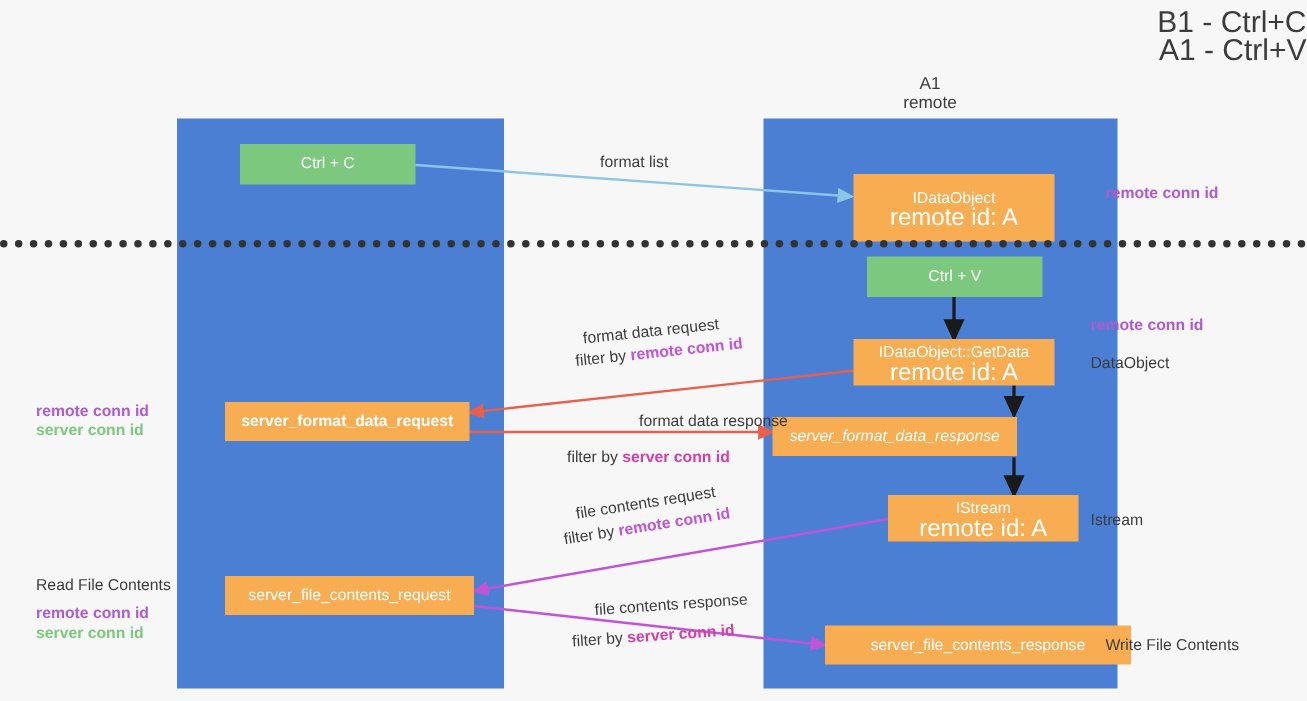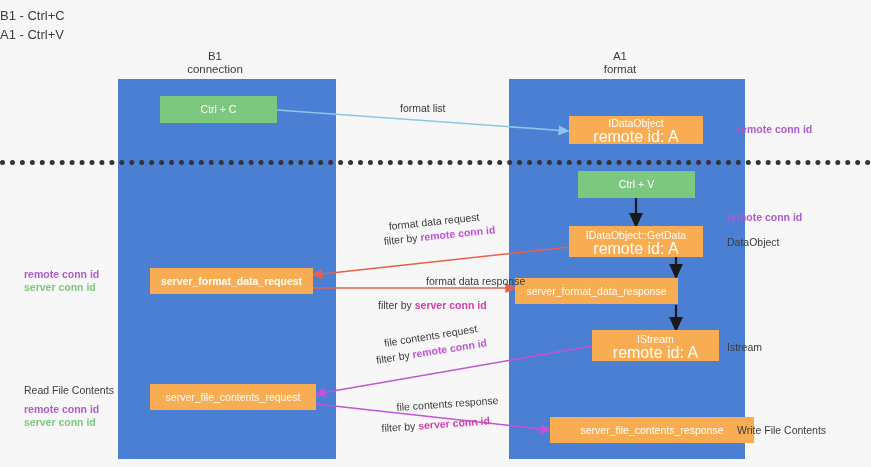--- a/index.html
+++ b/index.html
@@ -1,20 +1,20 @@
 <!DOCTYPE html>
 <html><head>
 <meta charset="utf-8">
 <style>
   html,body{margin:0;padding:0;background:#f7f7f7;}
   body{width:871px;height:467px;position:relative;overflow:hidden;
        font-family:"Liberation Sans","DejaVu Sans",sans-serif;color:#3c3c3c;}
   #stage{position:absolute;inset:0;}
 
-  .title{position:absolute;left:0;right:0;top:6px;text-align:left;font-size:13px;
+  .title{position:absolute;left:0;right:0;top:6px;text-align:right;font-size:20px;
          line-height:19px;color:#3c3c3c;white-space:pre-line;}
 
   .colhead{position:absolute;text-align:center;font-size:11.5px;line-height:13px;
            color:#3c3c3c;white-space:pre-line;}
 
   .lane{position:absolute;background:#4a7fd4;}
 
   .box{position:absolute;display:flex;flex-direction:column;align-items:center;
        justify-content:center;text-align:center;color:#ffffff;font-size:10.5px;
        line-height:13px;box-sizing:border-box;padding:2px 20px;}
@@ -38,24 +38,22 @@
   svg.arrows{position:absolute;inset:0;width:871px;height:467px;overflow:visible;}
 </style>
 </head>
 <body>
 
 <div id="stage">
 
   <div class="title">B1 - Ctrl+C
 A1 - Ctrl+V</div>
 
-  <div class="colhead" style="left:155px;top:50px;width:120px;">B1
-connection</div>
   <div class="colhead" style="left:560px;top:50px;width:120px;">A1
-format</div>
+remote</div>
 
   <div class="lane" style="left:118px;top:79px;width:218px;height:380px;"></div>
   <div class="lane" style="left:509px;top:79px;width:236px;height:380px;"></div>
 
   <svg class="arrows">
     <defs>
       <marker id="ar-blue" markerWidth="7" markerHeight="7" refX="6" refY="3.2" orient="auto">
         <path d="M0,0 L7,3.2 L0,6.4 z" fill="#8cc5e8"></path>
       </marker>
       <marker id="ar-red" markerWidth="7" markerHeight="7" refX="6" refY="3.2" orient="auto">
@@ -80,41 +78,41 @@
     <line x1="676" y1="305" x2="676" y2="330" stroke="#1a1a1a" stroke-width="2.2" marker-end="url(#ar-blk)"></line>
 
     <line x1="592" y1="346" x2="316" y2="394" stroke="#c154d6" stroke-width="1.6" marker-end="url(#ar-mag)"></line>
     <line x1="316" y1="404" x2="550" y2="430" stroke="#c154d6" stroke-width="1.6" marker-end="url(#ar-mag)"></line>
   </svg>
 
   <div class="box green" style="left:160px;top:96px;width:117px;height:27px;">
     <div>Ctrl + C</div>
   </div>
 
-  <div class="box orange" style="left:569px;top:116px;width:134px;height:28px;">
+  <div class="box orange" style="left:569px;top:116px;width:134px;height:45px;">
     <div>IDataObject</div>
     <div class="l2">remote id: A</div>
   </div>
 
   <div class="divider" style="top:160px;"></div>
 
   <div class="box green" style="left:578px;top:171px;width:117px;height:27px;align-items:center;">
     <div>Ctrl + V</div>
   </div>
 
   <div class="box orange" style="left:569px;top:226px;width:134px;height:31px;">
     <div>IDataObject::GetData</div>
     <div class="l2">remote id: A</div>
   </div>
 
   <div class="box orange" style="left:150px;top:268px;width:163px;height:26px;font-weight:bold;">
     <div>server_format_data_request</div>
   </div>
 
-  <div class="box orange" style="left:515px;top:278px;width:163px;height:26px;">
+  <div class="box orange" style="left:515px;top:278px;width:163px;height:26px;font-style:italic;">
     <div>server_format_data_response</div>
   </div>
 
   <div class="box orange" style="left:592px;top:330px;width:127px;height:31px;">
     <div>IStream</div>
     <div class="l2">remote id: A</div>
   </div>
 
   <div class="box orange" style="left:150px;top:384px;width:166px;height:26px;">
     <div>server_file_contents_request</div>

